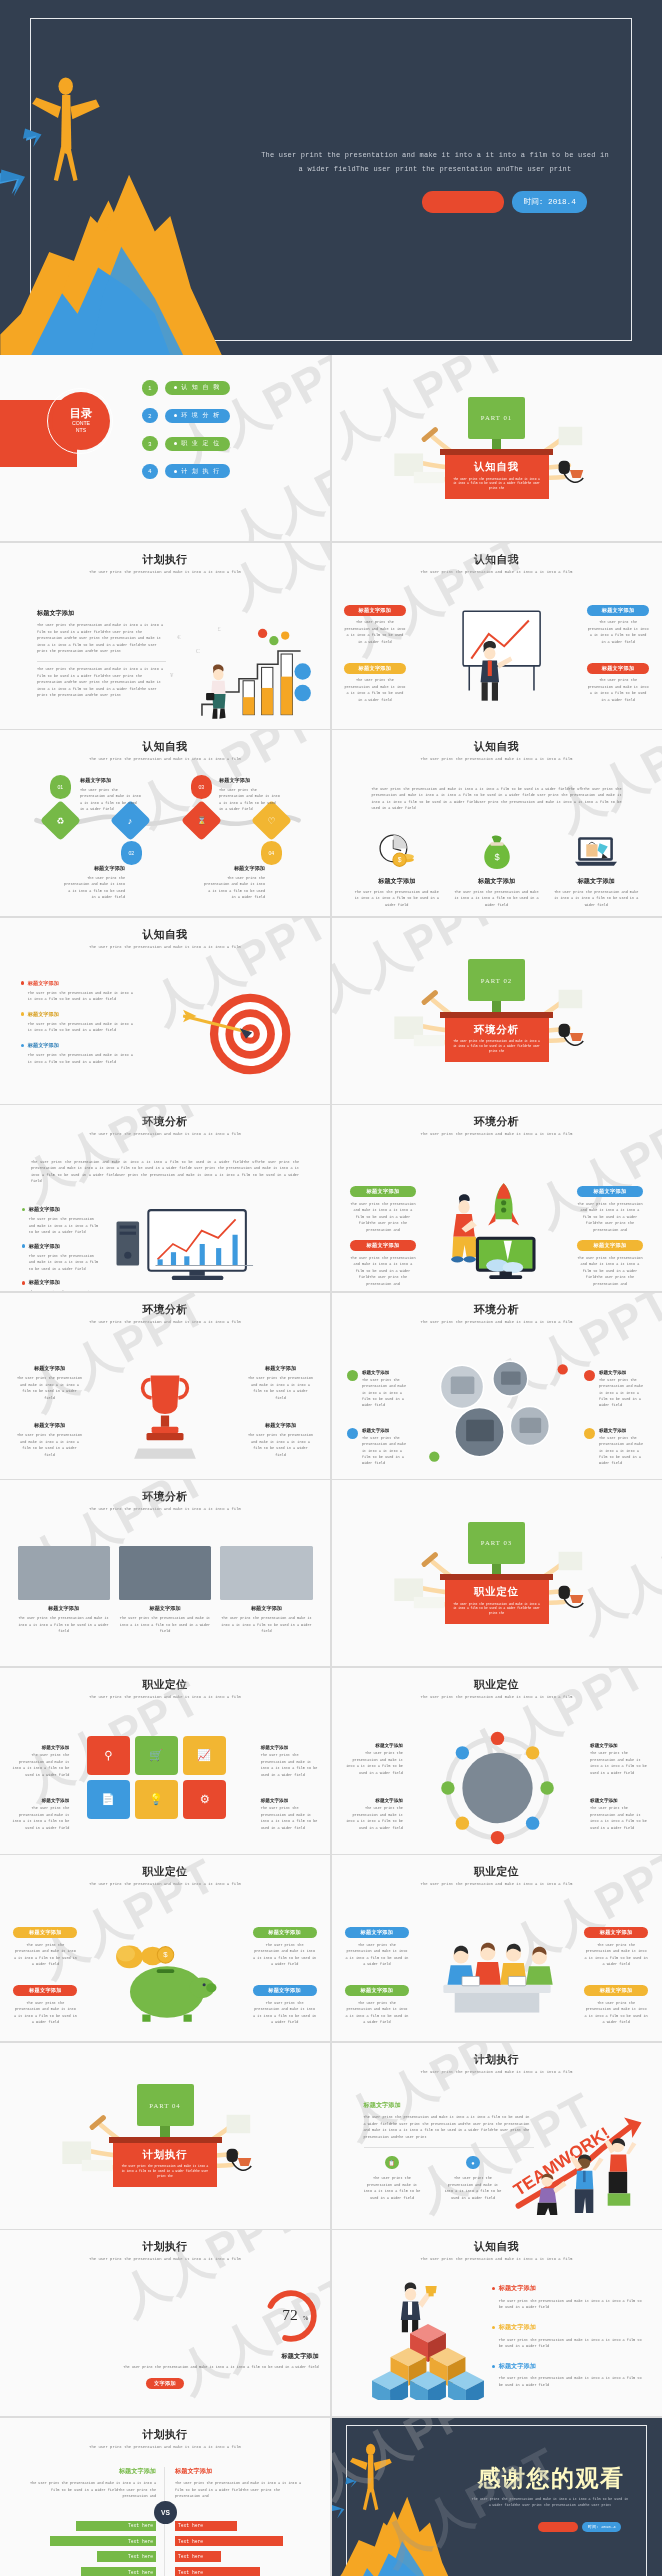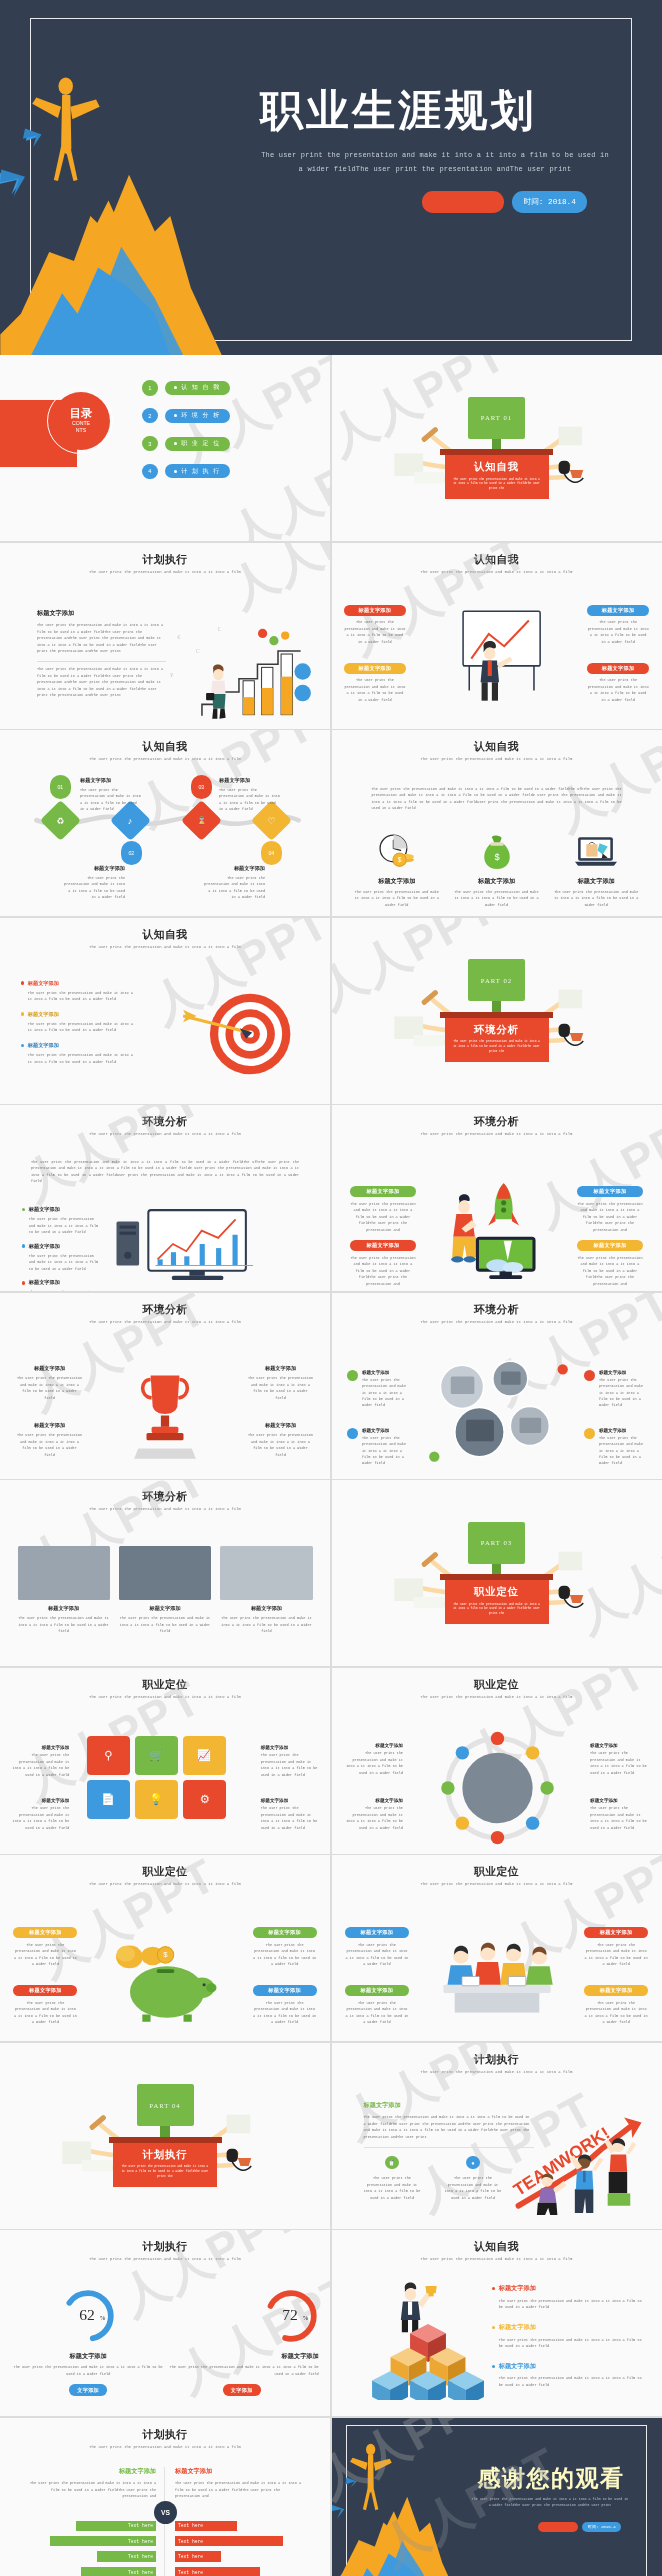--- a/index.html
+++ b/index.html
@@ -123,21 +123,20 @@
       <ellipse cx="127" cy="78" rx="14" ry="17" fill="#f5a623"></ellipse>
       <path d="M118 118 L70 100 L62 112 L112 140 Z" fill="#f5a623"></path>
       <path d="M136 118 L186 104 L193 118 L140 142 Z" fill="#f5a623"></path>
       <path d="M118 195 L104 260 L112 262 L126 205 Z" fill="#f5a623"></path>
       <path d="M136 195 L150 260 L142 262 L128 205 Z" fill="#f5a623"></path>
       <path d="M52 165 L76 174 L62 190 L74 176 L50 184 Z" fill="#3d9ade"></path>
       <path d="M48 160 L80 172 L64 196 L70 174 L44 180 Z" fill="#2e86c8"></path>
       <path d="M0 246 L44 258 L22 288 L32 260 L-4 268 Z" fill="#3d9ade"></path>
       <path d="M2 240 L48 254 L26 292 L36 258 L0 264 Z" fill="#2e86c8"></path>
     </svg>
-    <h1>职业生涯规划</h1>
     <div class="sub">
       <div>The user print the presentation and make it into a it into a film to be used in</div>
       <div>a wider fieldThe user print the presentation andThe user print</div>
     </div>
     <div class="pillrow">
       <div class="pill-red"></div>
       <div class="pill-blue">时间: 2018.4</div>
     </div>
   </div>
 
@@ -922,30 +921,20 @@
         </g>
       </svg>
     </div>
 
     <div class="cell slide">
       <div class="wm mid" style="left:113px;top:-5.2px;">人人PPT</div>
       <div class="wm mid" style="left:170px;top:72px;">人人PPT</div>
       <div class="s-title">计划执行</div>
       <div class="s-sub">The user print the presentation and make it into a it into a film</div>
       <div style="position:absolute;left:11.3px;right:11.3px;top:58px;display:flex;">
-        <div style="flex:1;text-align:center;">
-          <svg width="56" height="56" viewBox="0 0 108 108">
-            <circle cx="54" cy="54" r="44" fill="none" stroke="#3d9ade" stroke-width="11" stroke-dasharray="171 105" stroke-dashoffset="43" stroke-linecap="round" transform="rotate(-90 54 54)"></circle>
-            <text x="52" y="62" text-anchor="middle" font-size="30" fill="#2b2b2b" font-family="Liberation Serif,serif">62</text>
-            <text x="82" y="62" text-anchor="middle" font-size="13" fill="#2b2b2b" font-family="Liberation Serif,serif">%</text>
-          </svg>
-          <div class="h-txt" style="margin-top:6.2px">标题文字添加</div>
-          <div class="body-txt" style="margin-top:3.1px">The user print the presentation and make it into a it into a film to be used in a wider field</div>
-          <div class="badge-pill" style="background:#3d9ade;width:38px;margin:7.2px auto 0;">文字添加</div>
-        </div>
         <div style="flex:1;text-align:right;">
           <svg width="56" height="56" viewBox="0 0 108 108">
             <circle cx="54" cy="54" r="44" fill="none" stroke="#e8492d" stroke-width="11" stroke-dasharray="199 77" stroke-dashoffset="50" stroke-linecap="round" transform="rotate(-90 54 54)"></circle>
             <text x="52" y="62" text-anchor="middle" font-size="30" fill="#2b2b2b" font-family="Liberation Serif,serif">72</text>
             <text x="82" y="62" text-anchor="middle" font-size="13" fill="#2b2b2b" font-family="Liberation Serif,serif">%</text>
           </svg>
           <div class="h-txt" style="margin-top:6.2px">标题文字添加</div>
           <div class="body-txt" style="margin-top:3.1px">The user print the presentation and make it into a it into a film to be used in a wider field</div>
           <div class="badge-pill" style="background:#e8492d;width:38px;margin:7.2px auto 0;">文字添加</div>
         </div>

